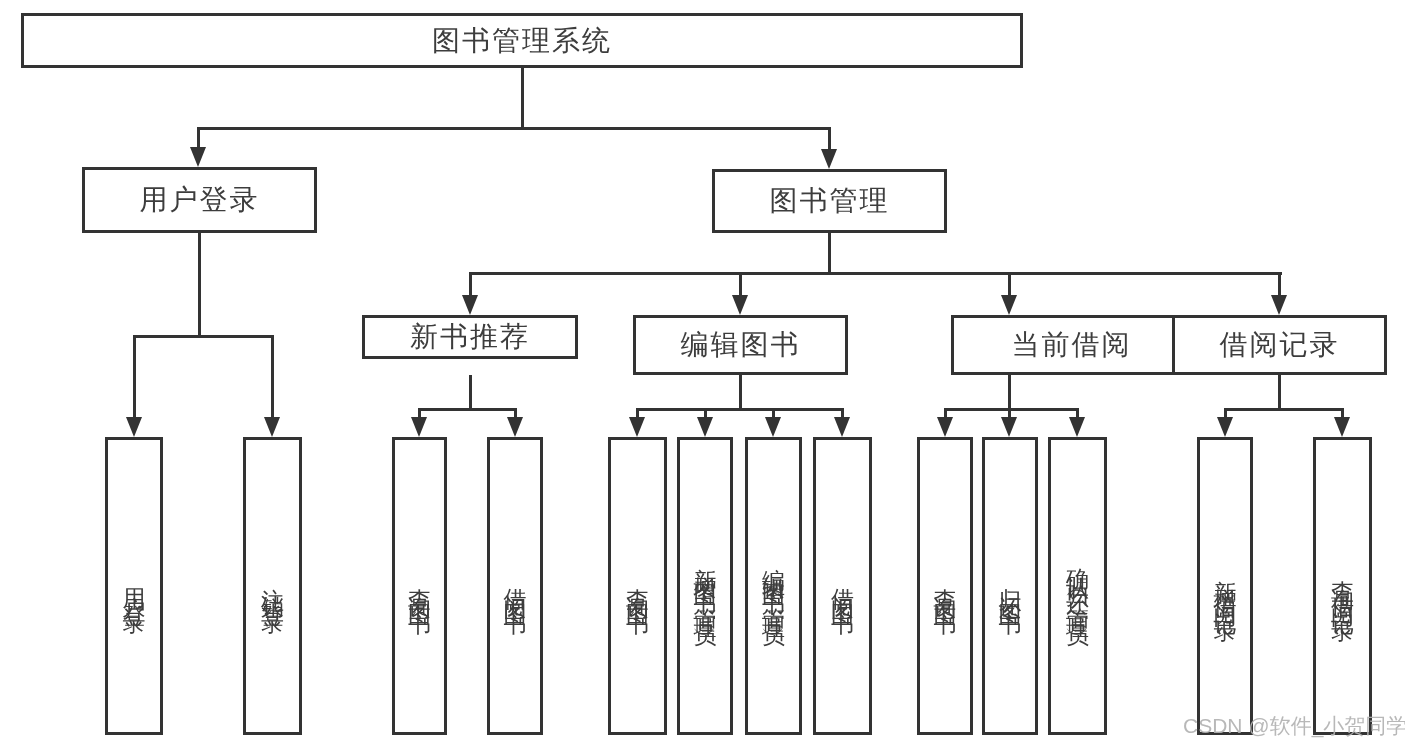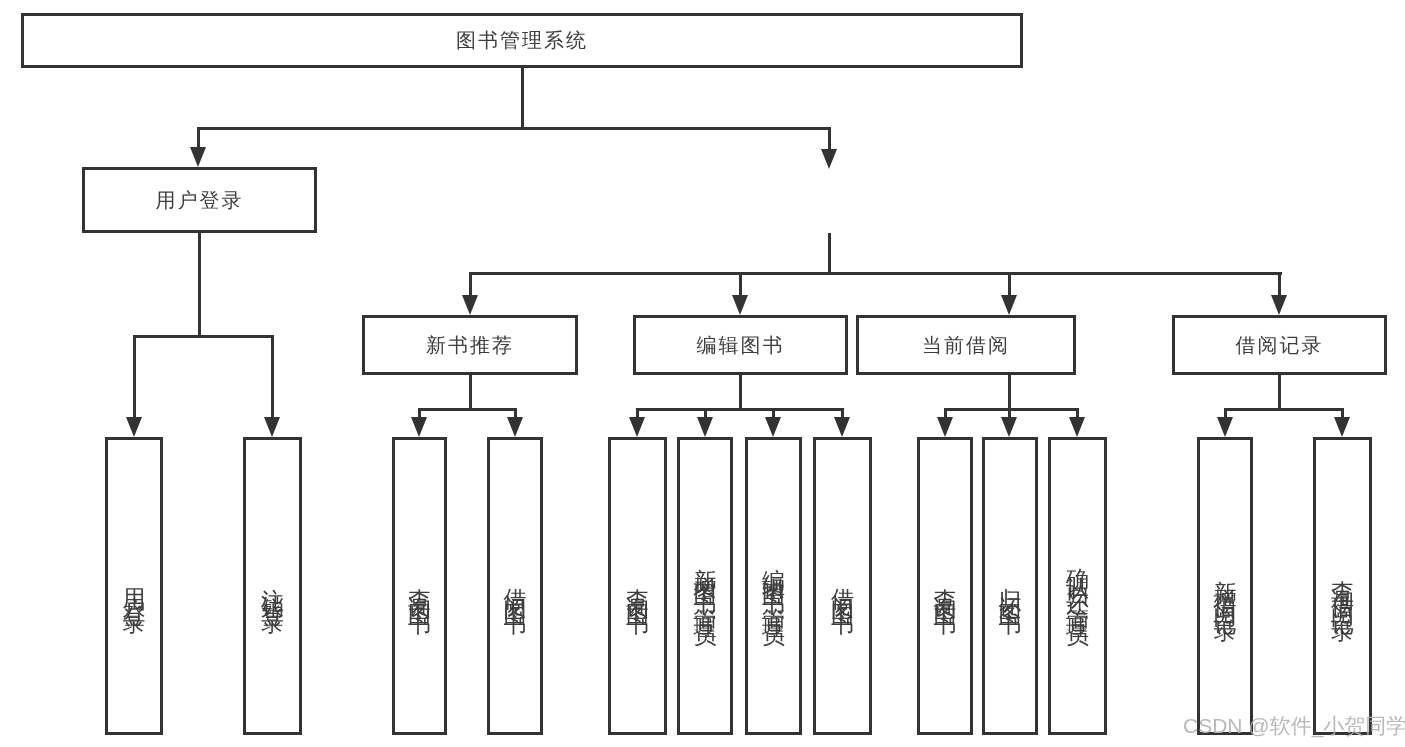--- a/index.html
+++ b/index.html
@@ -5,21 +5,21 @@
   html,body { margin:0; padding:0; background:#ffffff; }
   #stage {
     position:relative; width:1405px; height:747px; background:#ffffff;
     font-family:"Liberation Sans", sans-serif; overflow:hidden;
   }
   .box {
     position:absolute; background:#ffffff; border:3px solid #333333;
     box-sizing:border-box; display:flex; align-items:center; justify-content:center;
     color:#3d3d3d;
   }
-  .hbox { font-size:20px; letter-spacing:2px; white-space:nowrap; }
+  .hbox { font-size:28px; letter-spacing:2px; white-space:nowrap; }
   .vtext {
     writing-mode:vertical-lr; text-orientation:mixed;
     font-size:23px; letter-spacing:8px; line-height:1; color:#3d3d3d;
   }
   .vline { position:absolute; width:3px; background:#333333; }
   .hline { position:absolute; height:3px; background:#333333; }
   .arrow {
     position:absolute; width:0; height:0;
     border-left:8px solid transparent; border-right:8px solid transparent;
     border-top:20px solid #333333;
@@ -34,28 +34,31 @@
 
 <div id="stage">
 
   <div class="box hbox" style="left:21px; top:13px; width:1002px; height:55px;">
     <span>图书管理系统</span>
   </div>
 
   <div class="box hbox" style="left:82px; top:167px; width:235px; height:66px;">
     <span>用户登录</span>
   </div>
+  <div class="box hbox" style="left:712px; top:169px; width:235px; height:64px;">
+    <span>图书管理</span>
+  </div>
 
-  <div class="box hbox" style="left:362px; top:315px; width:216px; height:60px;">
+  <div class="box hbox" style="left:362px; top:315px; width:216px; height:44px;">
     <span>新书推荐</span>
   </div>
   <div class="box hbox" style="left:633px; top:315px; width:215px; height:60px;">
     <span>编辑图书</span>
   </div>
-  <div class="box hbox" style="left:856px; top:315px; width:220px; height:60px;">
+  <div class="box hbox" style="left:951px; top:315px; width:241px; height:60px;">
     <span>当前借阅</span>
   </div>
   <div class="box hbox" style="left:1172px; top:315px; width:215px; height:60px;">
     <span>借阅记录</span>
   </div>
 
   <div class="box" style="left:105px; top:437px; width:58px; height:298px;">
     <span class="vtext">用户登录</span>
   </div>
   <div class="box" style="left:243px; top:437px; width:59px; height:298px;">

